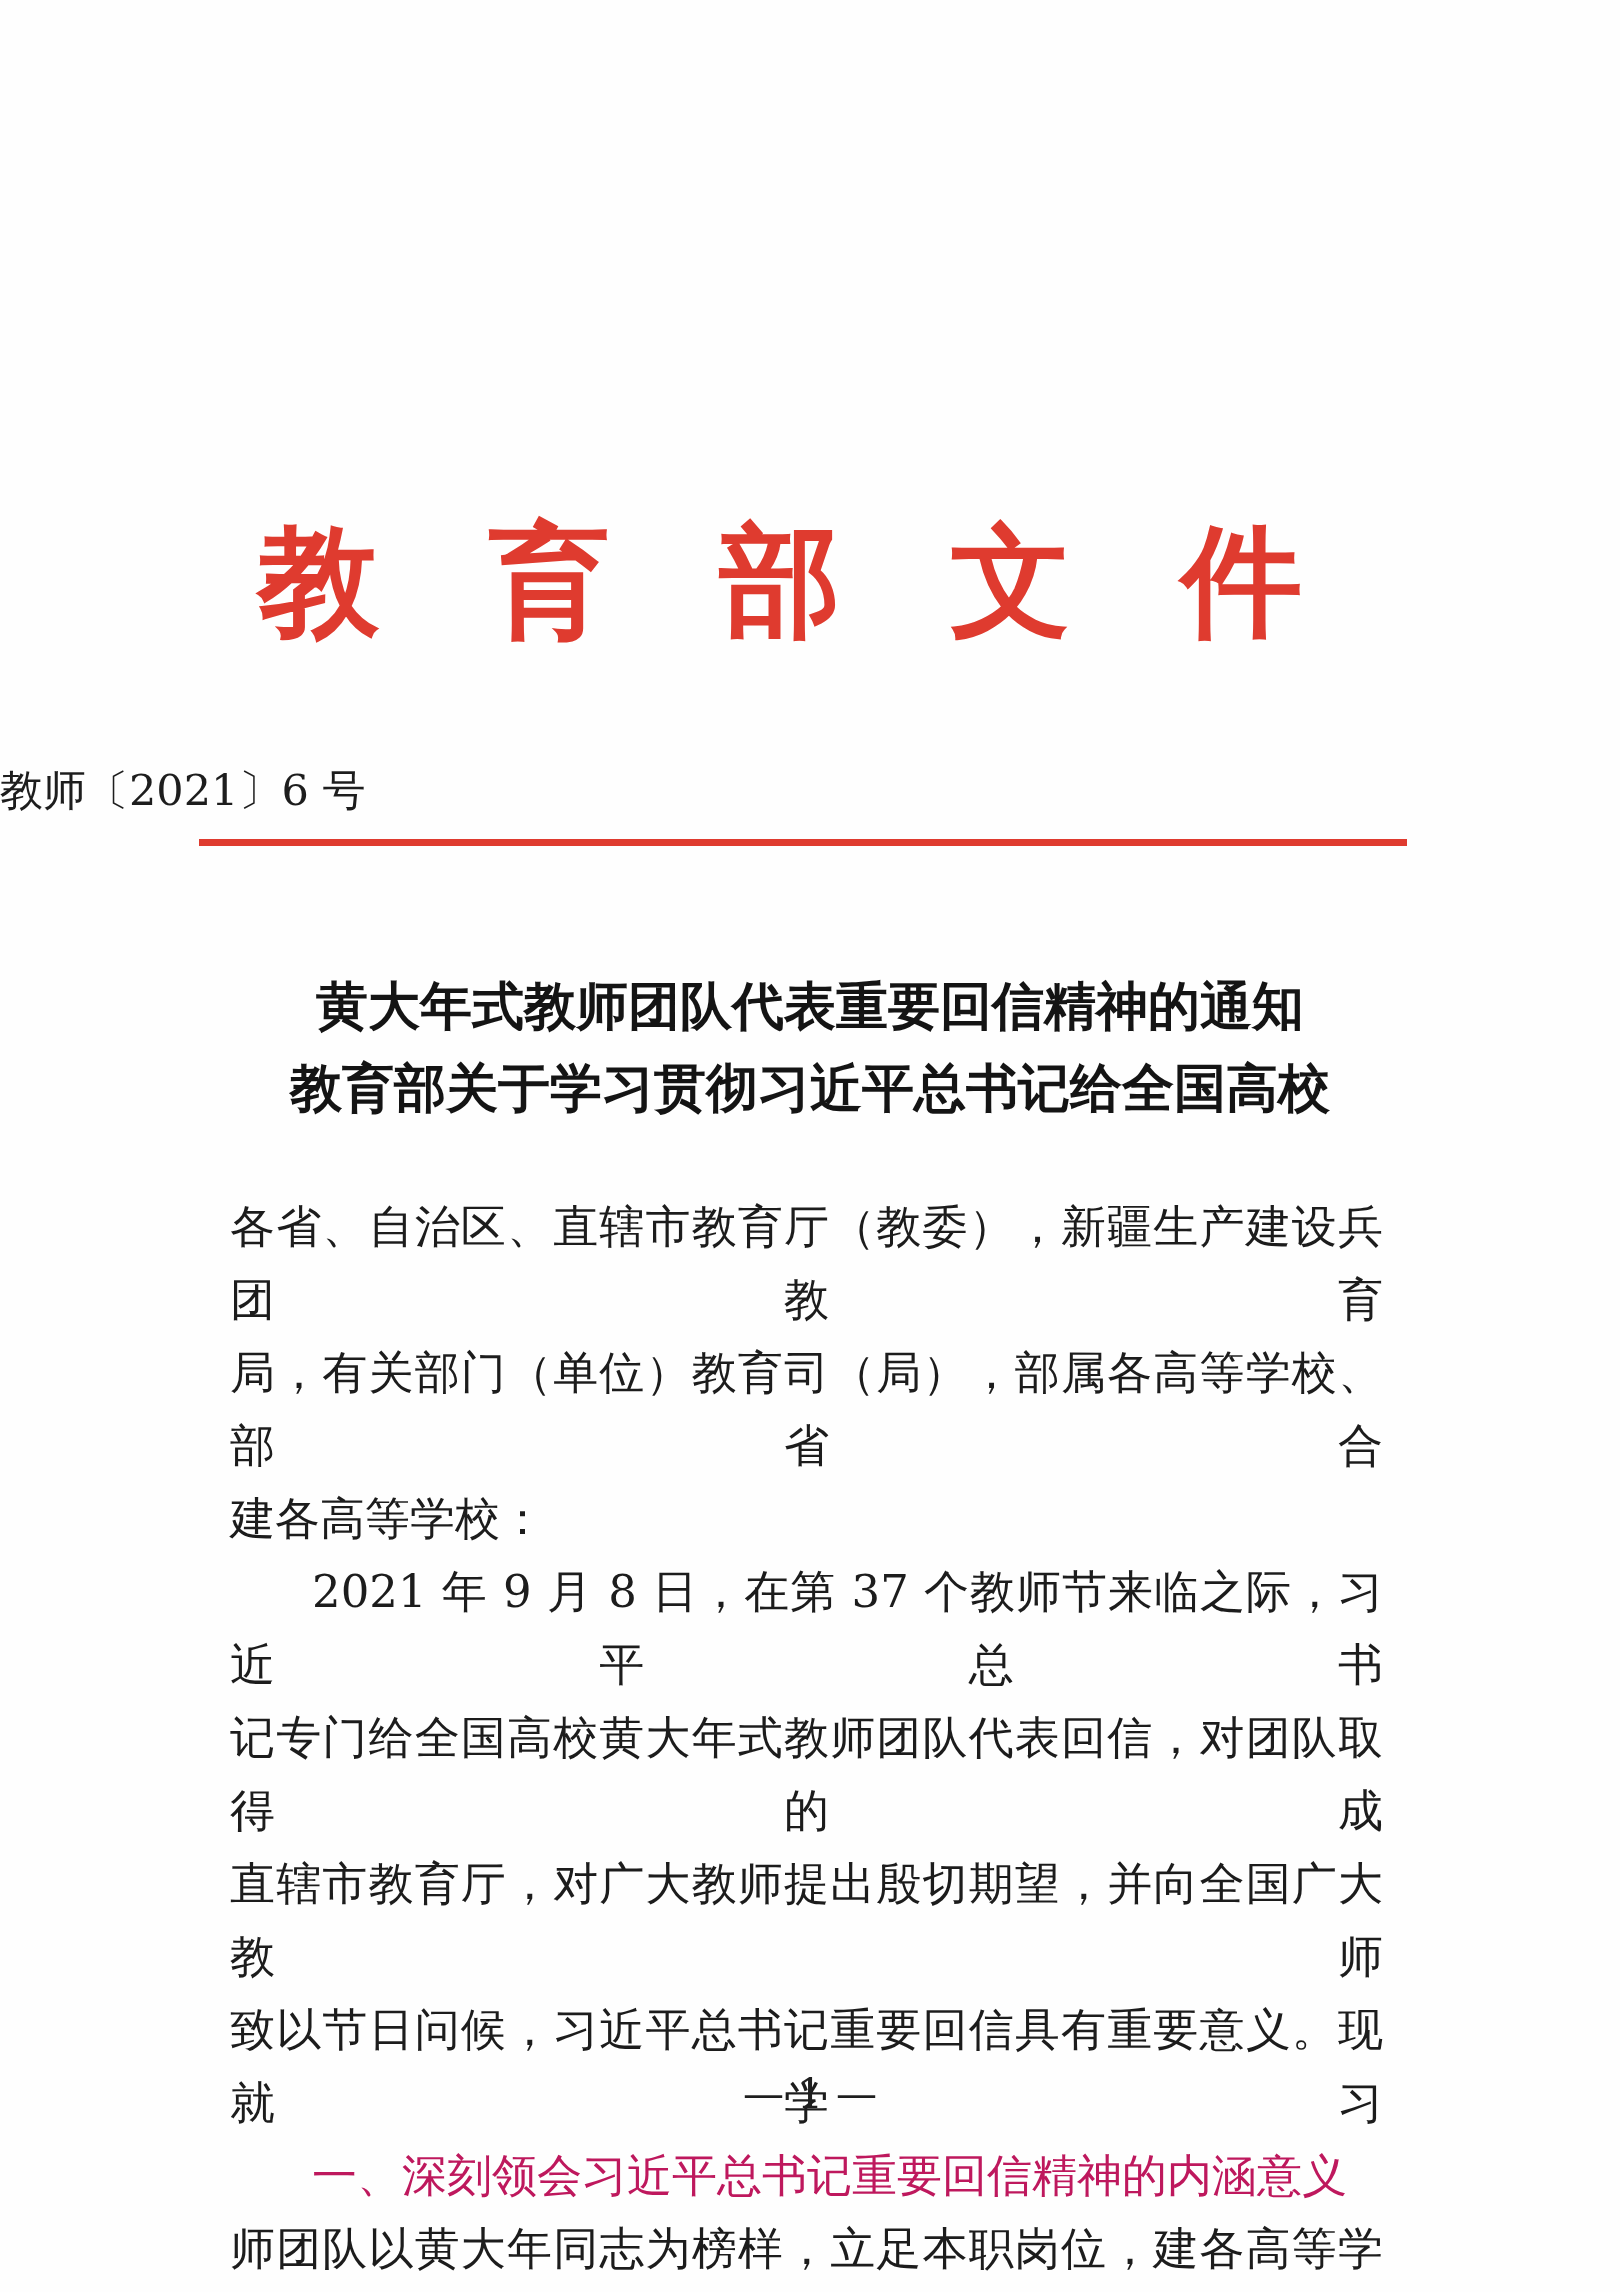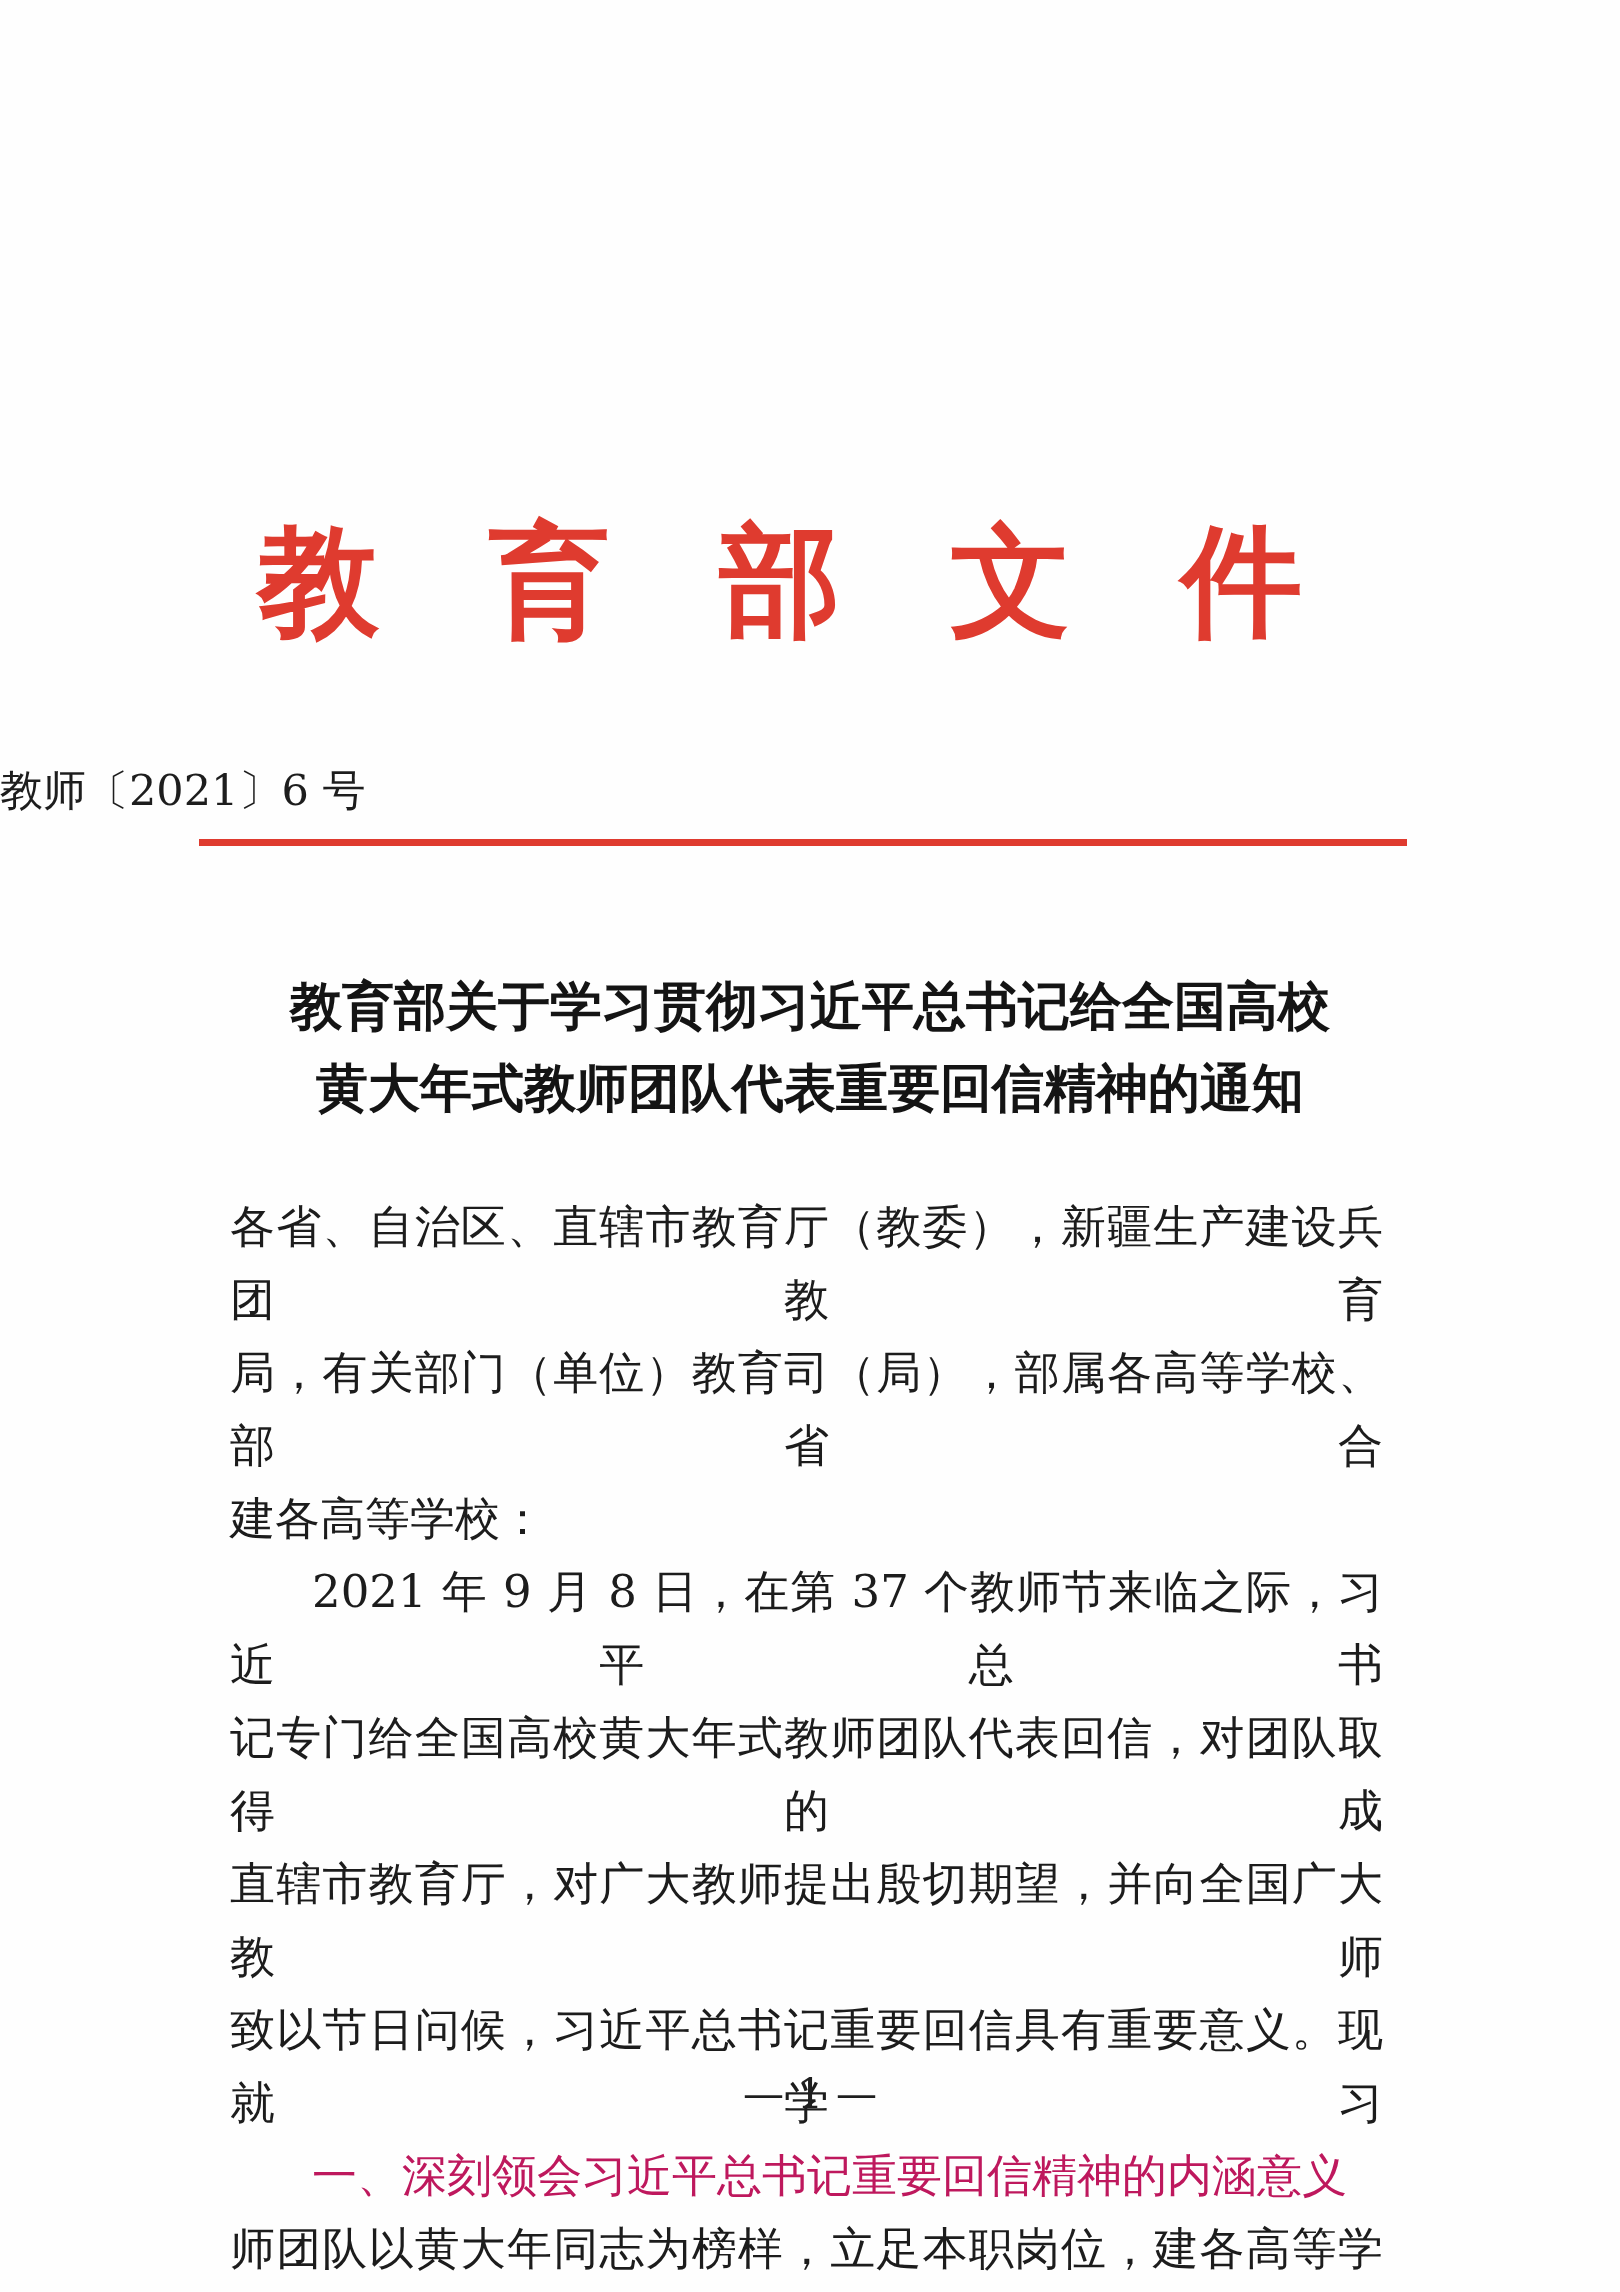--- a/index.html
+++ b/index.html
@@ -109,22 +109,22 @@
       <span>部</span>
       <span>文</span>
       <span>件</span>
     </div>
 
   <div class="doc-number">教师〔2021〕6 号</div>
 
   <div class="red-rule" style="background: rgb(223, 59, 47);"></div>
 
   <div class="doc-title">
+    <div>黄大年式教师团队代表重要回信精神的通知</div>
     <div>教育部关于学习贯彻习近平总书记给全国高校</div>
-    <div>黄大年式教师团队代表重要回信精神的通知</div>
   </div>
 
   <div class="body-text">
     <div class="body-line">各省、自治区、直辖市教育厅（教委），新疆生产建设兵团教育</div>
     <div class="body-line">局，有关部门（单位）教育司（局），部属各高等学校、部省合</div>
     <div class="body-line no-just">建各高等学校：</div>
     <div class="body-line indent">2021 年 9 月 8 日，在第 37 个教师节来临之际，习近平总书</div>
     <div class="body-line">记专门给全国高校黄大年式教师团队代表回信，对团队取得的成</div>
     <div class="body-line">直辖市教育厅，对广大教师提出殷切期望，并向全国广大教师</div>
     <div class="body-line">致以节日问候，习近平总书记重要回信具有重要意义。现就学习</div>

